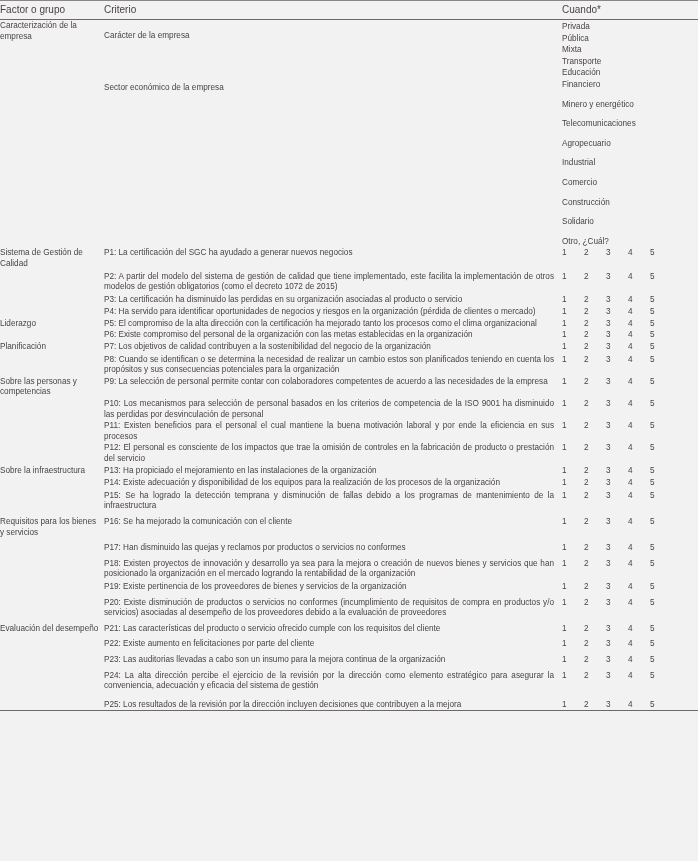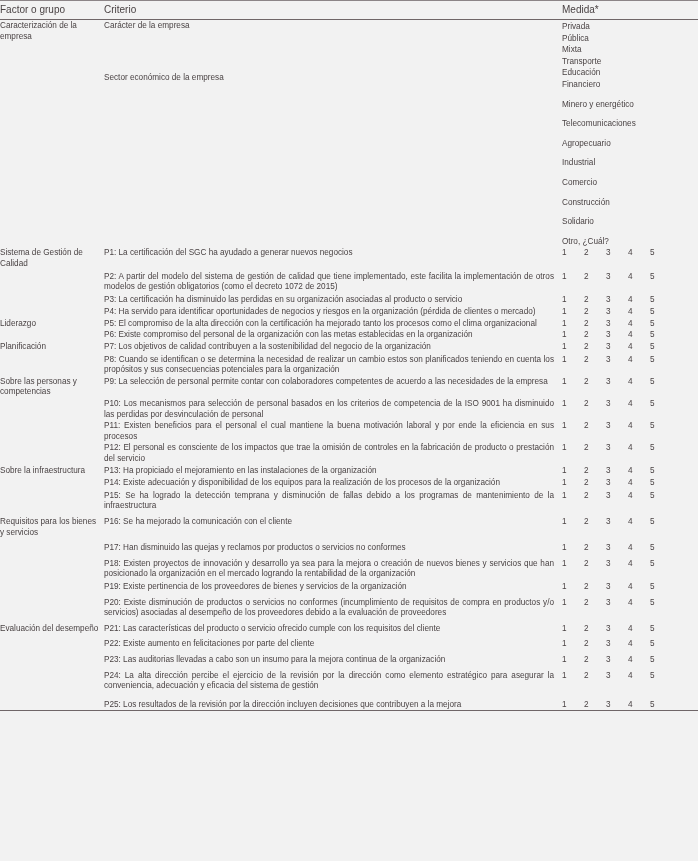--- a/index.html
+++ b/index.html
@@ -63,21 +63,21 @@
   }
   td.criteria.nojustify { text-align: left; }
 
   td.measure {
     padding-top: 1px;
     margin-left: 30px;
   }
 
   
   .charblock td { padding-bottom: 0; }
-  .char-criteria-1 { padding-top: 0; }
+  .char-criteria-1 { padding-top: 10px; }
   .char-criteria-2 { padding-top: 41px; }
 
   .measure-list {
     list-style: none;
     margin: 0;
     padding: 0;
   }
   .measure-list li {
     line-height: 11.6px;
     white-space: nowrap;
@@ -113,21 +113,21 @@
   <colgroup>
     <col class="col-factor">
     <col class="col-criteria">
     <col class="col-measure">
   </colgroup>
 
   <thead>
     <tr>
       <th>Factor o grupo</th>
       <th>Criterio</th>
-      <th>Medida*</th>
+      <th>Cuando*</th>
     </tr>
   </thead>
 
   <tbody>
 
     <tr class="charblock">
       <td class="factor">Caracterización de la empresa</td>
       <td class="criteria nojustify">
         <div class="char-criteria-1">Carácter de la empresa</div>
         <div class="char-criteria-2">Sector económico de la empresa</div>

